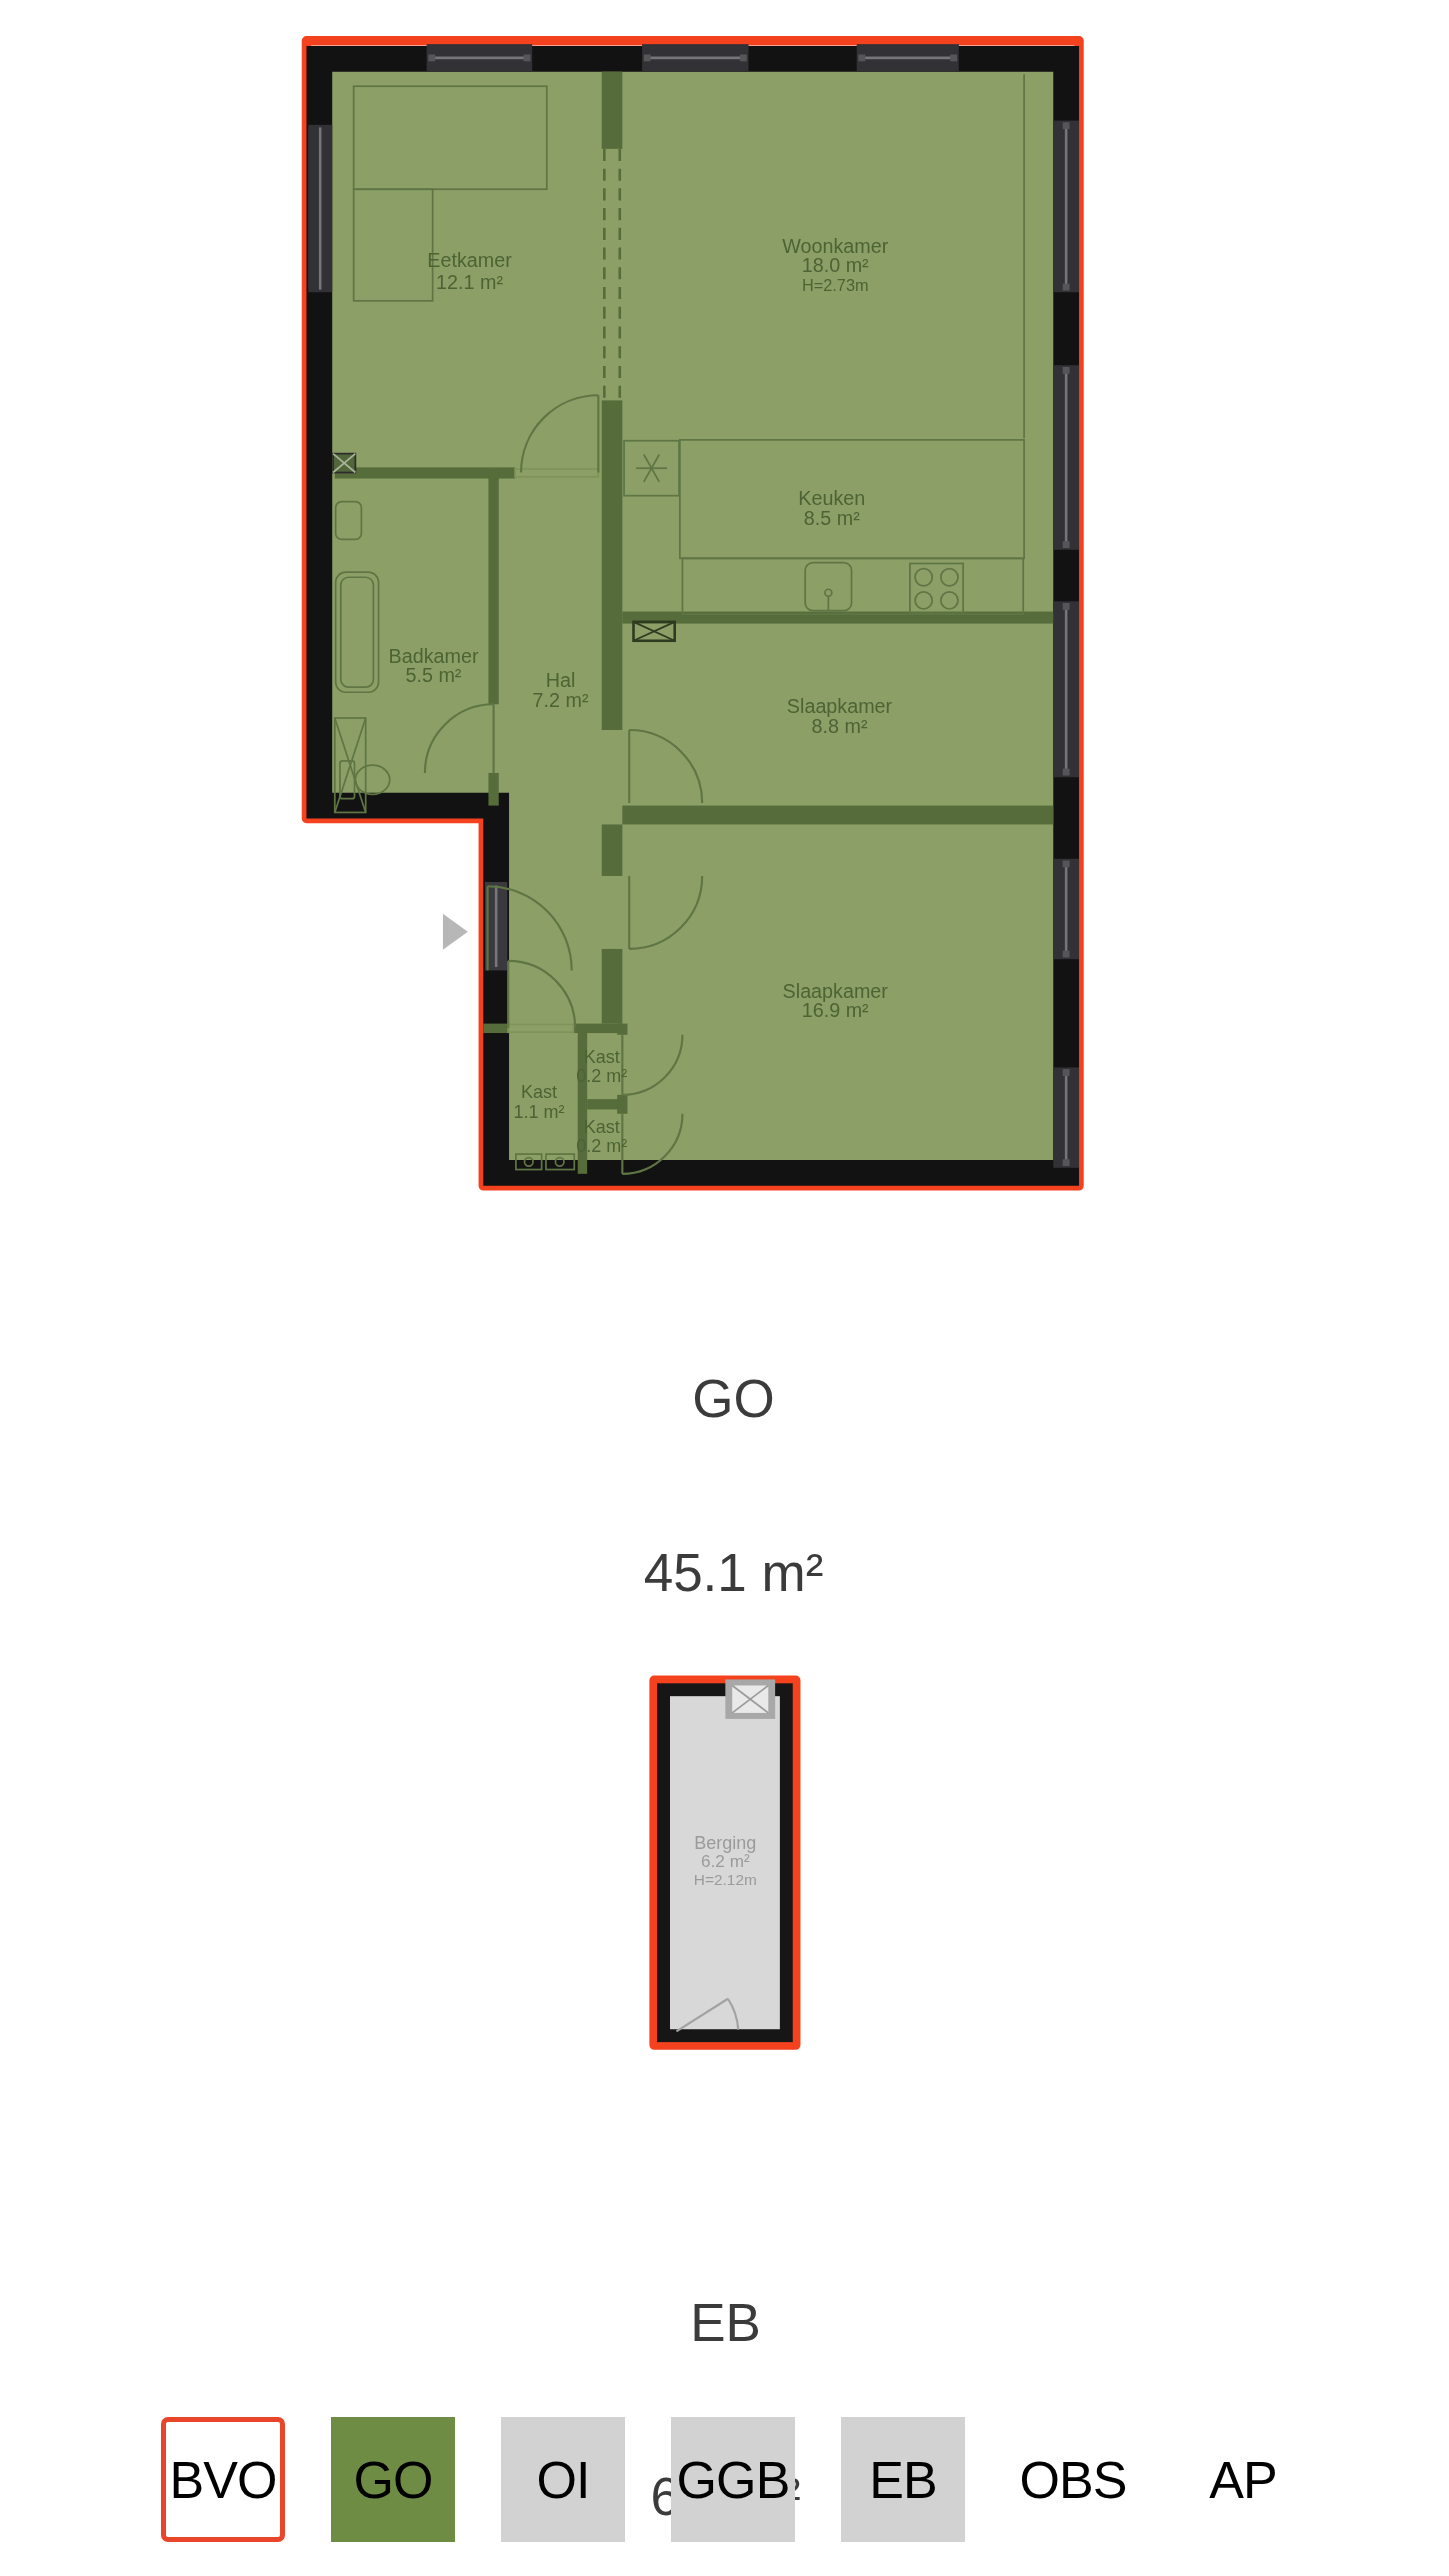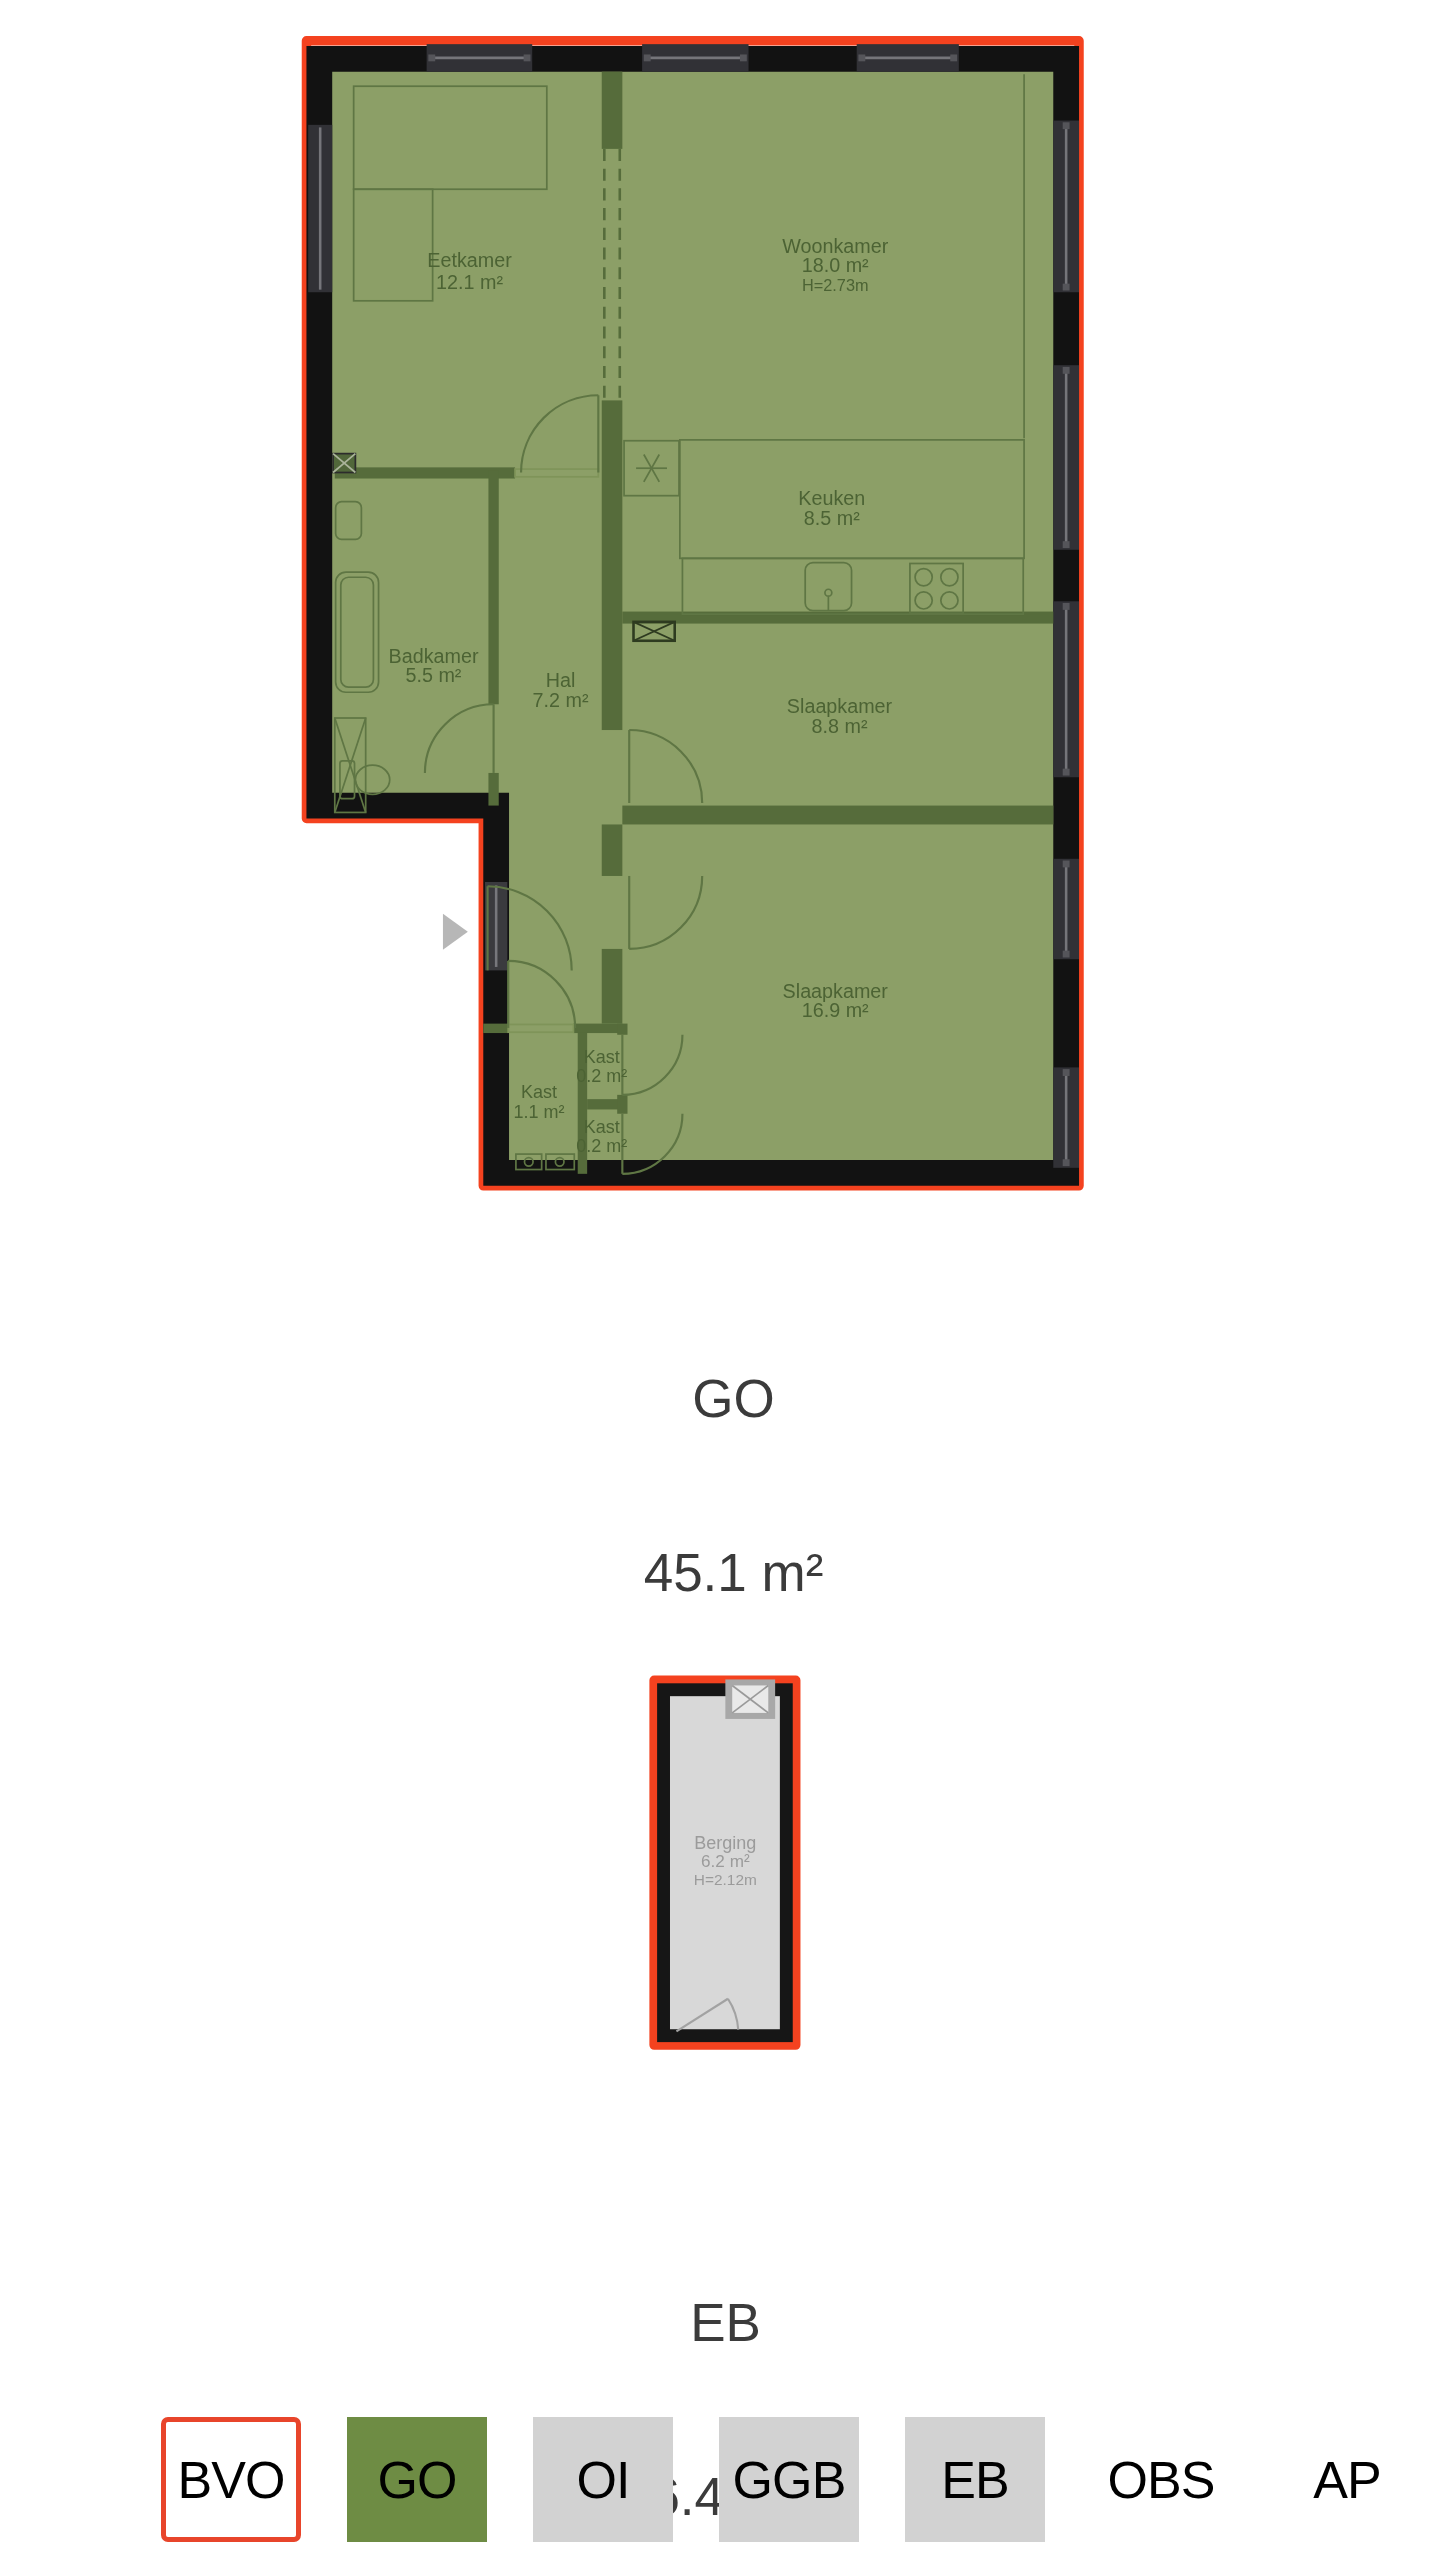--- a/index.html
+++ b/index.html
@@ -19,21 +19,21 @@
     position:absolute; width:429px; text-align:center;
     color:#3b3b3b; font-size:53px; line-height:58px; white-space:pre;
   }
   #cap-go { left:519px; top:1254px; }
   #cap-eb { left:511px; top:2178px; }
   .legend {
     position:absolute; left:161px; top:2417px;
     display:flex; gap:46px;
   }
   .lg {
-    width:140px; height:125px; box-sizing:border-box;
+    width:124px; height:125px; box-sizing:border-box;
     display:flex; align-items:center; justify-content:center;
     font-size:52px; color:#000000; cursor:pointer; letter-spacing:-0.9px;
   }
   .lg.outlined { background:#ffffff; border:5.2px solid #e8452b; border-radius:6.9px; }
   .lg.green    { background:#6e8c44; }
   .lg.gray     { background:#d2d2d2; }
   .lg.plain    { background:transparent; }
 </style>
 </head>
 <body>

